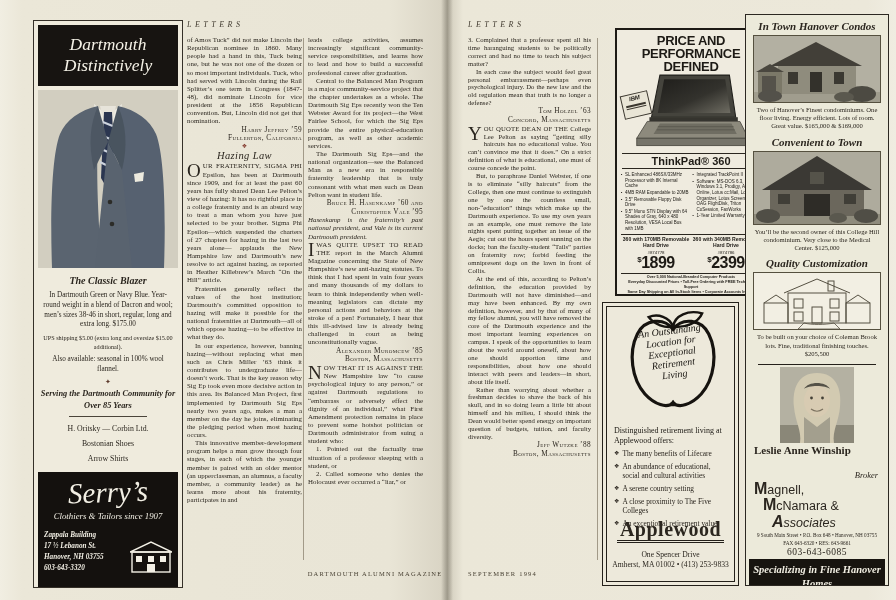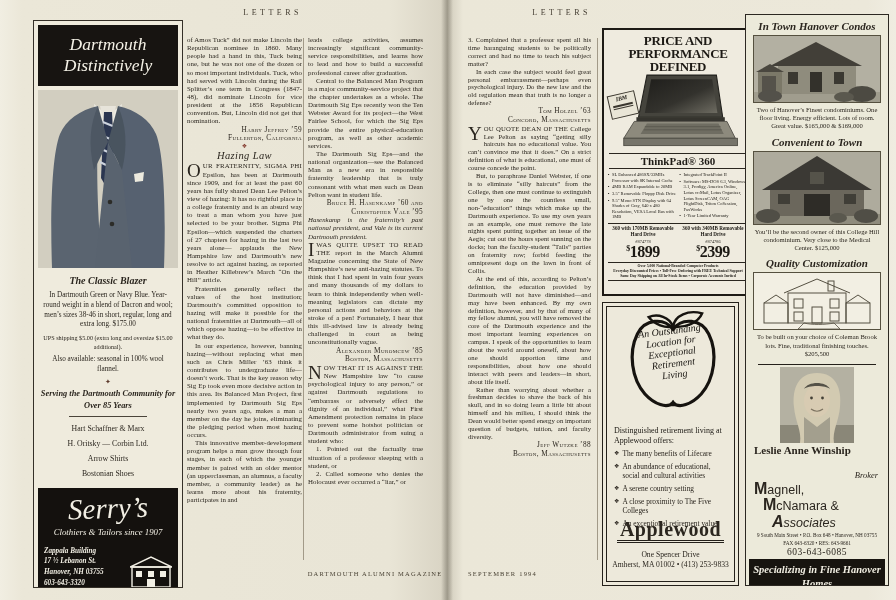--- a/index.html
+++ b/index.html
@@ -5,22 +5,22 @@
   html,body{margin:0;padding:0;}
   body{width:896px;height:600px;position:relative;background:#e6e2d3;overflow:hidden;
        font-family:"Liberation Serif",serif;color:#2b261f;}
   .page{position:absolute;top:0;height:600px;}
   #pageL{left:0;width:447px;background:linear-gradient(90deg,#f1eee2 0,#ebe7d8 22px,#e9e5d6 390px,#d8d3c3 447px);}
   #pageR{left:447px;width:449px;background:linear-gradient(90deg,#cfcaba 0,#ebe7d8 16px,#ece8da 420px,#f0ede1 449px);}
   #gutter{position:absolute;left:441px;top:0;width:12px;height:600px;
           background:linear-gradient(90deg,rgba(60,55,42,0) 0,rgba(60,55,42,.35) 50%,rgba(60,55,42,0) 100%);}
 
   
-  .letters-hd{position:absolute;top:8px;font-size:8px;letter-spacing:3.5px;
-              color:#433c31;text-align:right;}
+  .letters-hd{position:absolute;top:20px;font-style:italic;font-size:8px;letter-spacing:3.5px;
+              color:#433c31;text-align:left;}
   .col{position:absolute;top:36px;font-size:6.9px;line-height:1.18;text-align:justify;overflow:hidden;}
   .col p{margin:0;}
   .para{text-indent:8px;}
   .ni{text-indent:0;}
   .dc{float:left;font-size:19px;line-height:15px;padding:1px 2px 0 0;}
   .ld{letter-spacing:.2px;}
   .sig{font-variant:small-caps;text-align:right;font-size:7.3px;letter-spacing:.4px;line-height:1.2;margin:2px 0 1px;}
   .sig2{margin-top:0;margin-bottom:4px;}
   .lh{ text-align:center;font-style:italic;font-weight:normal;font-size:10.5px;letter-spacing:.4px;margin:2px 0 3px;text-indent:0;}
   .orn{text-align:center;font-size:6px;line-height:7px;color:#83392c;margin-top:4px;text-indent:0;}
@@ -42,22 +42,22 @@
   .blz-tag{text-align:center;font-style:italic;font-weight:bold;font-size:8.4px;line-height:1.4;margin:0 6px;}
   .blz-div{width:78px;border-top:1px solid #4a443a;margin:4px auto;}
   .blz-brand{text-align:center;font-size:7.8px;line-height:1.95;}
   .serrys{background:#14110e;color:#f2efe4;margin:6px 4px 4px;padding:6px 6px 5px;height:118px;box-sizing:border-box;}
   .serry-name{font-style:italic;font-size:29px;text-align:center;line-height:1;transform:rotate(-2deg);}
   .serry-sub{font-style:italic;font-size:8.8px;text-align:center;margin:4px 0 9px;}
   .serry-foot{display:flex;justify-content:space-between;align-items:flex-end;}
   .serry-addr{font-weight:bold;font-size:7.2px;line-height:1.5;font-style:italic;}
 
   
-  #tpAd{position:absolute;left:155px;top:28px;width:152px;height:268px;border:2px solid #1d1a15;
-        background:#efebdf;font-family:Liberation Serif, serif;color:#1d1a15;overflow:hidden;box-sizing:border-box;}
+  #tpAd{position:absolute;left:168px;top:28px;width:152px;height:268px;border:2px solid #1d1a15;
+        background:#efebdf;font-family:Liberation Sans, sans-serif;color:#1d1a15;overflow:hidden;box-sizing:border-box;}
   .tp-head{text-align:center;font-weight:bold;font-size:13px;line-height:1.0;letter-spacing:-.3px;margin-top:4px;}
   .tp-fig{position:relative;height:80px;}
   .ibm-badge{position:absolute;left:5px;top:20px;width:26px;height:22px;border:1px solid #3a362e;background:#e9e5d6;
              transform:rotate(-13deg);text-align:center;font-size:6px;font-weight:bold;font-style:italic;line-height:9px;}
   .ibm-badge .bars{height:1.5px;background:#3a362e;margin:1px 3px;}
   .tp-prod{text-align:center;font-weight:bold;font-size:11px;border-top:1px solid #2a261f;border-bottom:1px solid #2a261f;
            margin:0 5px;padding:1px 0;}
   .tp-bullets{display:flex;gap:3px;padding:3px 4px 2px;font-size:4.5px;line-height:1.25;text-align:left;}
   .tp-bullets>div{width:50%;}
   .tp-b{padding-left:4px;position:relative;margin-bottom:1px;}
@@ -137,24 +137,23 @@
         <circle cx="74" cy="134" r="2.3" fill="#2c2c28"></circle>
       </svg>
     </div>
     <div class="blz-classic">The Classic Blazer</div>
     <div class="blz-p">In Dartmouth Green or Navy Blue. Year-round weight in a blend of Dacron and wool; men’s sizes 38-46 in short, regular, long and extra long.  $175.00</div>
     <div class="blz-p blz-small">UPS shipping $5.00 (extra long and oversize $15.00 additional).</div>
     <div class="blz-p">Also available: seasonal in 100% wool flannel.</div>
     <div class="blz-orn">✦</div>
     <div class="blz-tag">Serving the Dartmouth Community for Over 85 Years</div>
     <div class="blz-div"></div>
-    <div class="blz-brand">Hart Schaffner &amp; Marx</div>
     <div class="blz-brand">H. Oritsky — Corbin Ltd.</div>
+    <div class="blz-brand">Bostonian Shoes</div>
     <div class="blz-brand">Arrow Shirts</div>
-    <div class="blz-brand">Bostonian Shoes</div>
     <div class="serrys">
       <div class="serry-name">Serry’s</div>
       <div class="serry-sub">Clothiers &amp; Tailors since 1907</div>
       <div class="serry-foot">
         <div class="serry-addr">
           <div>Zappala Building</div>
           <div>17 ½ Lebanon St.</div>
           <div>Hanover, NH 03755</div>
           <div>603-643-3320</div>
         </div>

